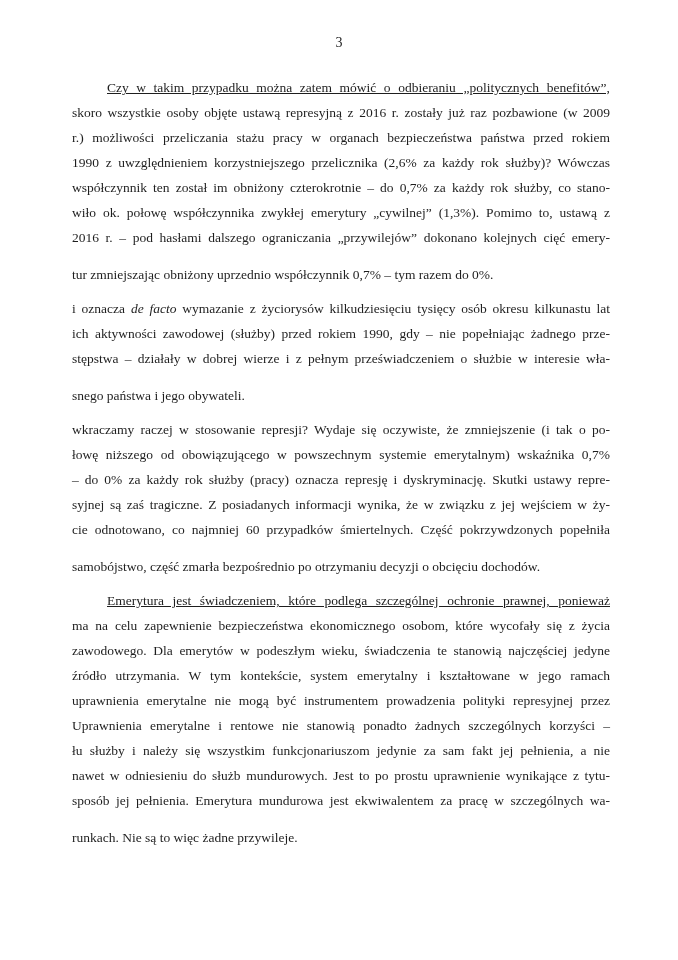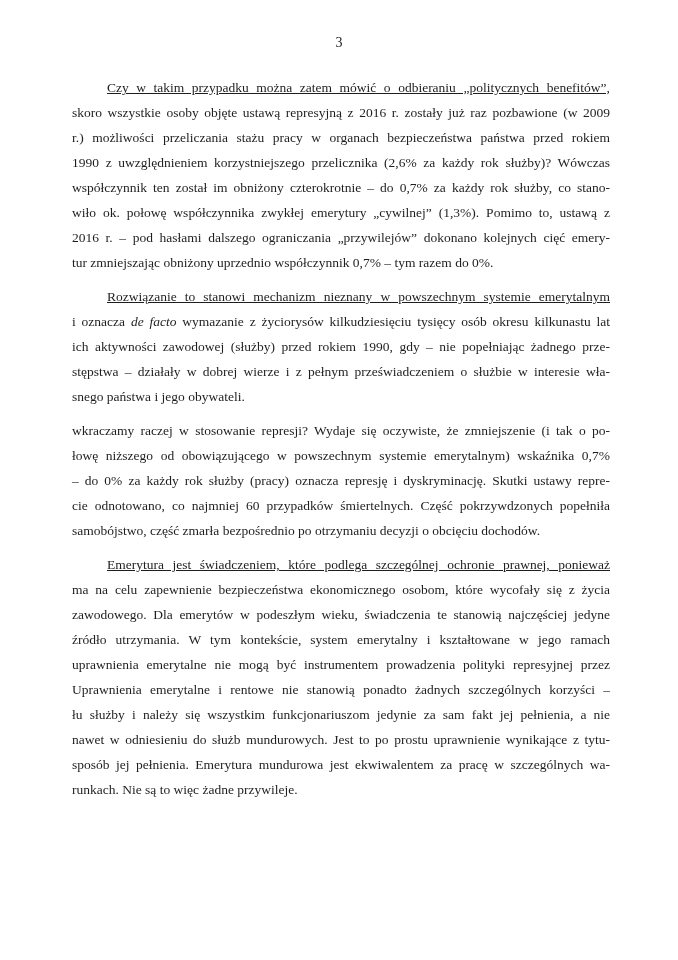--- a/index.html
+++ b/index.html
@@ -44,20 +44,21 @@
     -moz-text-align-last: justify;
     white-space: normal;
   }
   .line.first {
     padding-left: 35px;
     text-decoration: underline;
   }
   .line.last {
     text-align: center;
     text-align-last: left;
+    margin-top: 12px;
     -moz-text-align-last: left;
   }
   .line i {
     font-style: italic;
   }
 </style>
 </head>
 <body>
 
 <div class="page">
@@ -67,30 +68,30 @@
         <div class="line first"><span>Czy w takim przypadku można zatem mówić o odbieraniu „politycznych benefitów”,</span></div>
         <div class="line"><span>skoro wszystkie osoby objęte ustawą represyjną z 2016 r. zostały już raz pozbawione (w 2009</span></div>
         <div class="line"><span>r.) możliwości przeliczania stażu pracy w organach bezpieczeństwa państwa przed rokiem</span></div>
         <div class="line"><span>1990 z uwzględnieniem korzystniejszego przelicznika (2,6% za każdy rok służby)? Wówczas</span></div>
         <div class="line"><span>współczynnik ten został im obniżony czterokrotnie – do 0,7% za każdy rok służby, co stano-</span></div>
         <div class="line"><span>wiło ok. połowę współczynnika zwykłej emerytury „cywilnej” (1,3%). Pomimo to, ustawą z</span></div>
         <div class="line"><span>2016 r. – pod hasłami dalszego ograniczania „przywilejów” dokonano kolejnych cięć emery-</span></div>
         <div class="line last"><span>tur zmniejszając obniżony uprzednio współczynnik 0,7% – tym razem do 0%.</span></div>
       </div>
       <div class="paragraph">
-        <div class="line first"><span>Rozwiązanie to stanowi mechanizm nieznany w powszechnym systemie emerytalnym</span></div>
         <div class="line"><span>i oznacza </span><i>de facto</i><span> wymazanie z życiorysów kilkudziesięciu tysięcy osób okresu kilkunastu lat</span></div>
         <div class="line"><span>ich aktywności zawodowej (służby) przed rokiem 1990, gdy – nie popełniając żadnego prze-</span></div>
         <div class="line"><span>stępstwa – działały w dobrej wierze i z pełnym przeświadczeniem o służbie w interesie wła-</span></div>
         <div class="line last"><span>snego państwa i jego obywateli.</span></div>
       </div>
       <div class="paragraph">
         <div class="line"><span>wkraczamy raczej w stosowanie represji? Wydaje się oczywiste, że zmniejszenie (i tak o po-</span></div>
         <div class="line"><span>łowę niższego od obowiązującego w powszechnym systemie emerytalnym) wskaźnika 0,7%</span></div>
         <div class="line"><span>– do 0% za każdy rok służby (pracy) oznacza represję i dyskryminację. Skutki ustawy repre-</span></div>
+        <div class="line"><span>syjnej są zaś tragiczne. Z posiadanych informacji wynika, że w związku z jej wejściem w ży-</span></div>
         <div class="line"><span>cie odnotowano, co najmniej 60 przypadków śmiertelnych. Część pokrzywdzonych popełniła</span></div>
         <div class="line last"><span>samobójstwo, część zmarła bezpośrednio po otrzymaniu decyzji o obcięciu dochodów.</span></div>
       </div>
       <div class="paragraph">
         <div class="line first"><span>Emerytura jest świadczeniem, które podlega szczególnej ochronie prawnej, ponieważ</span></div>
         <div class="line"><span>ma na celu zapewnienie bezpieczeństwa ekonomicznego osobom, które wycofały się z życia</span></div>
         <div class="line"><span>zawodowego. Dla emerytów w podeszłym wieku, świadczenia te stanowią najczęściej jedyne</span></div>
         <div class="line"><span>źródło utrzymania. W tym kontekście, system emerytalny i kształtowane w jego ramach</span></div>
         <div class="line"><span>uprawnienia emerytalne nie mogą być instrumentem prowadzenia polityki represyjnej przez</span></div>
         <div class="line"><span>Uprawnienia emerytalne i rentowe nie stanowią ponadto żadnych szczególnych korzyści –</span></div>

